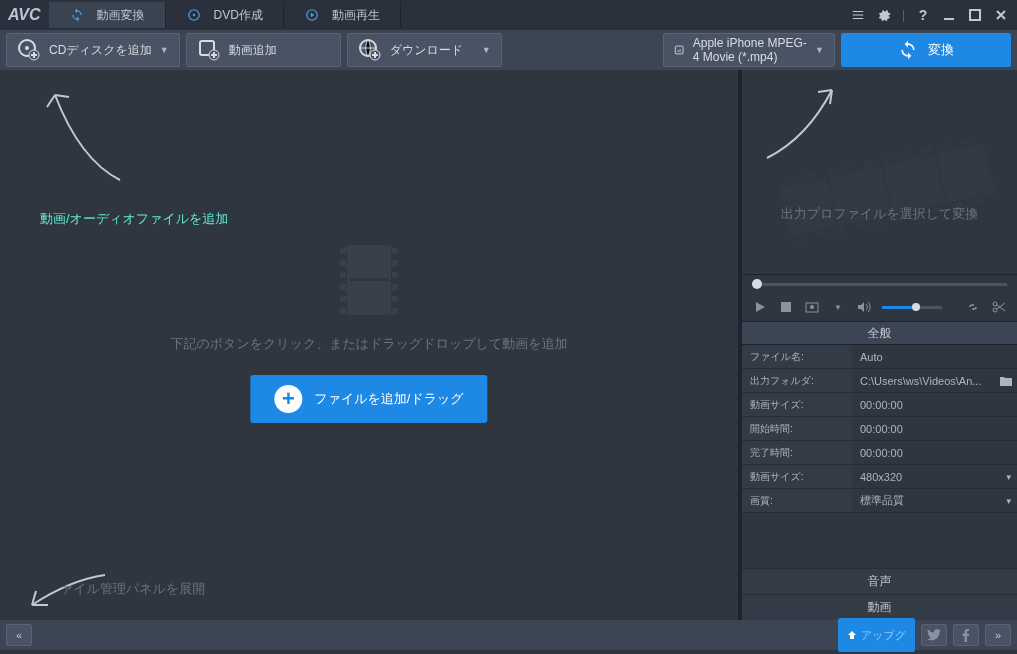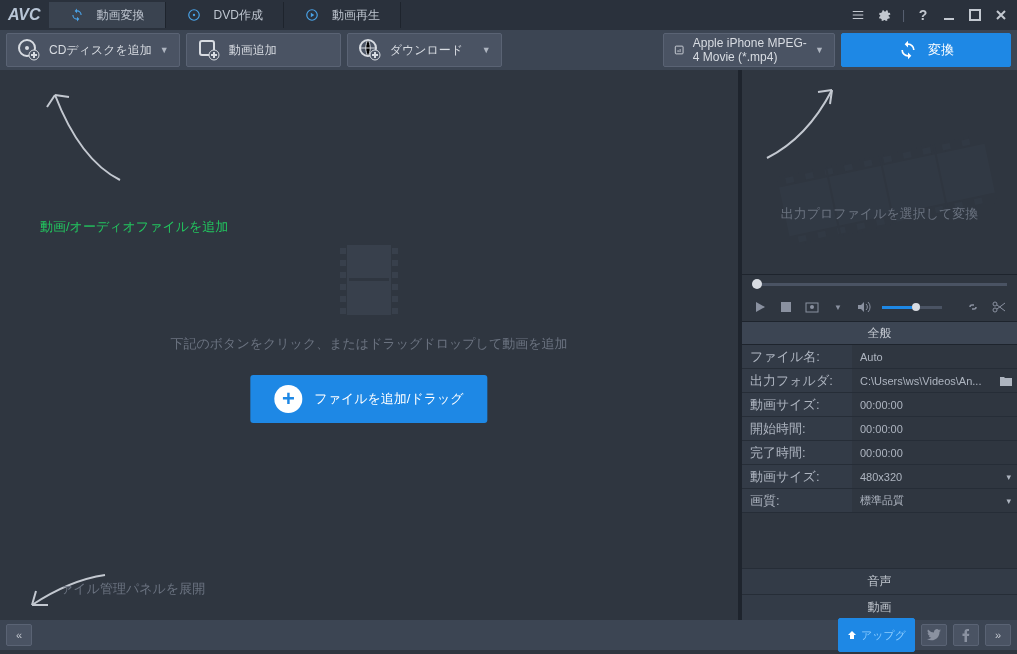--- a/index.html
+++ b/index.html
@@ -21,21 +21,21 @@
 .tb-btn { height: 32px; background: #4a5363; border: 1px solid #5a6374; border-radius: 2px; display: flex; align-items: center; padding: 16px 10px; gap: 8px; color: #d8dce2; font-size: 12px; }
 .tb-btn.big { min-width: 155px; position: relative; }
 .tb-btn .dd { margin-left: auto; font-size: 9px; color: #aeb5c0; }
 .tb-iconcircle { width: 24px; height: 24px; }
 .tb-profile { flex: 1; max-width: 270px; }
 .tb-convert { background: #1e88e5; border-color: #1e88e5; color: #fff; min-width: 170px; justify-content: center; gap: 10px; font-size: 13px; }
 
 
 .main { display: flex; height: 550px; }
 .canvas { flex: 1; background: #2f3640; position: relative; border-right: 4px solid #1e242d; }
-.hint1 { position: absolute; top: 148px; left: 40px; color: #22c55e; font-size: 13px; }
+.hint1 { position: absolute; top: 140px; left: 40px; color: #5eead4; font-size: 13px; }
 .hint2 { position: absolute; top: 265px; width: 100%; text-align: center; color: #6b7380; font-size: 13px; }
 .arrow { position: absolute; stroke: #c3c8d0; stroke-width: 2; fill: none; }
 .filmicon { position: absolute; top: 170px; left: 50%; transform: translateX(-50%); opacity: 0.35; }
 .addfile-btn { position: absolute; top: 305px; left: 50%; transform: translateX(-50%); background: #1e88e5; color: #fff; padding: 10px 24px; border-radius: 3px; display: flex; align-items: center; gap: 12px; font-size: 13px; }
 .plus-circle { width: 28px; height: 28px; background: #fff; border-radius: 50%; display: flex; align-items: center; justify-content: center; color: #1e88e5; font-size: 22px; font-weight: bold; }
 .hint3 { position: absolute; bottom: 22px; left: 60px; color: #6b7380; font-size: 13px; }
 
 
 .side { width: 275px; background: #2f3640; display: flex; flex-direction: column; }
 .preview { height: 205px; background: #2f3640; border-bottom: 1px solid #1e242d; position: relative; }
@@ -46,21 +46,21 @@
 .seek-thumb { width: 10px; height: 10px; background: #d8dce2; border-radius: 50%; position: absolute; left: 0; top: -4px; }
 .player-controls { height: 28px; display: flex; align-items: center; gap: 10px; padding: 0 10px; }
 .pc-icon { width: 16px; height: 16px; color: #8a91a0; display: flex; align-items: center; justify-content: center; }
 .vol { width: 60px; height: 3px; background: #4a5363; position: relative; }
 .vol-fill { height: 100%; width: 50%; background: #1e88e5; }
 .vol-thumb { width: 8px; height: 8px; background: #d8dce2; border-radius: 50%; position: absolute; left: 50%; top: -3px; }
 
 .section-head { height: 24px; background: #3c4553; display: flex; align-items: center; justify-content: center; color: #c3c8d0; font-size: 12px; border-top: 1px solid #1e242d; border-bottom: 1px solid #1e242d; }
 .props { background: #2f3640; }
 .prop-row { display: flex; height: 24px; align-items: center; border-bottom: 1px solid #262d37; }
-.prop-label { width: 110px; padding: 0 8px; background: #333b47; color: #aeb5c0; font-size: 13px; height: 100%; display: flex; align-items: center; }
+.prop-label { width: 110px; padding: 0 8px; background: #333b47; color: #aeb5c0; font-size: 10px; height: 100%; display: flex; align-items: center; }
 .prop-value { flex: 1; padding: 0 8px; color: #aeb5c0; font-size: 11px; display: flex; align-items: center; height: 100%; position: relative; }
 .prop-value .dd { position: absolute; right: 6px; font-size: 9px; }
 .prop-value .folder { position: absolute; right: 4px; }
 .section-item { height: 26px; display: flex; align-items: center; justify-content: center; background: #333b47; border-top: 1px solid #262d37; font-size: 12px; color: #c3c8d0; }
 
 
 .statusbar { height: 30px; background: #3c4553; display: flex; align-items: center; padding: 0 6px; gap: 6px; }
 .sb-btn { width: 26px; height: 22px; background: #4a5363; border: 1px solid #5a6374; border-radius: 2px; display: flex; align-items: center; justify-content: center; font-size: 11px; color: #c3c8d0; }
 .upgrade { background: #1e88e5; border-color: #1e88e5; color: #8ecdff; width: auto; padding: 16px 8px; gap: 4px; }
 .sb-spacer { flex: 1; }

